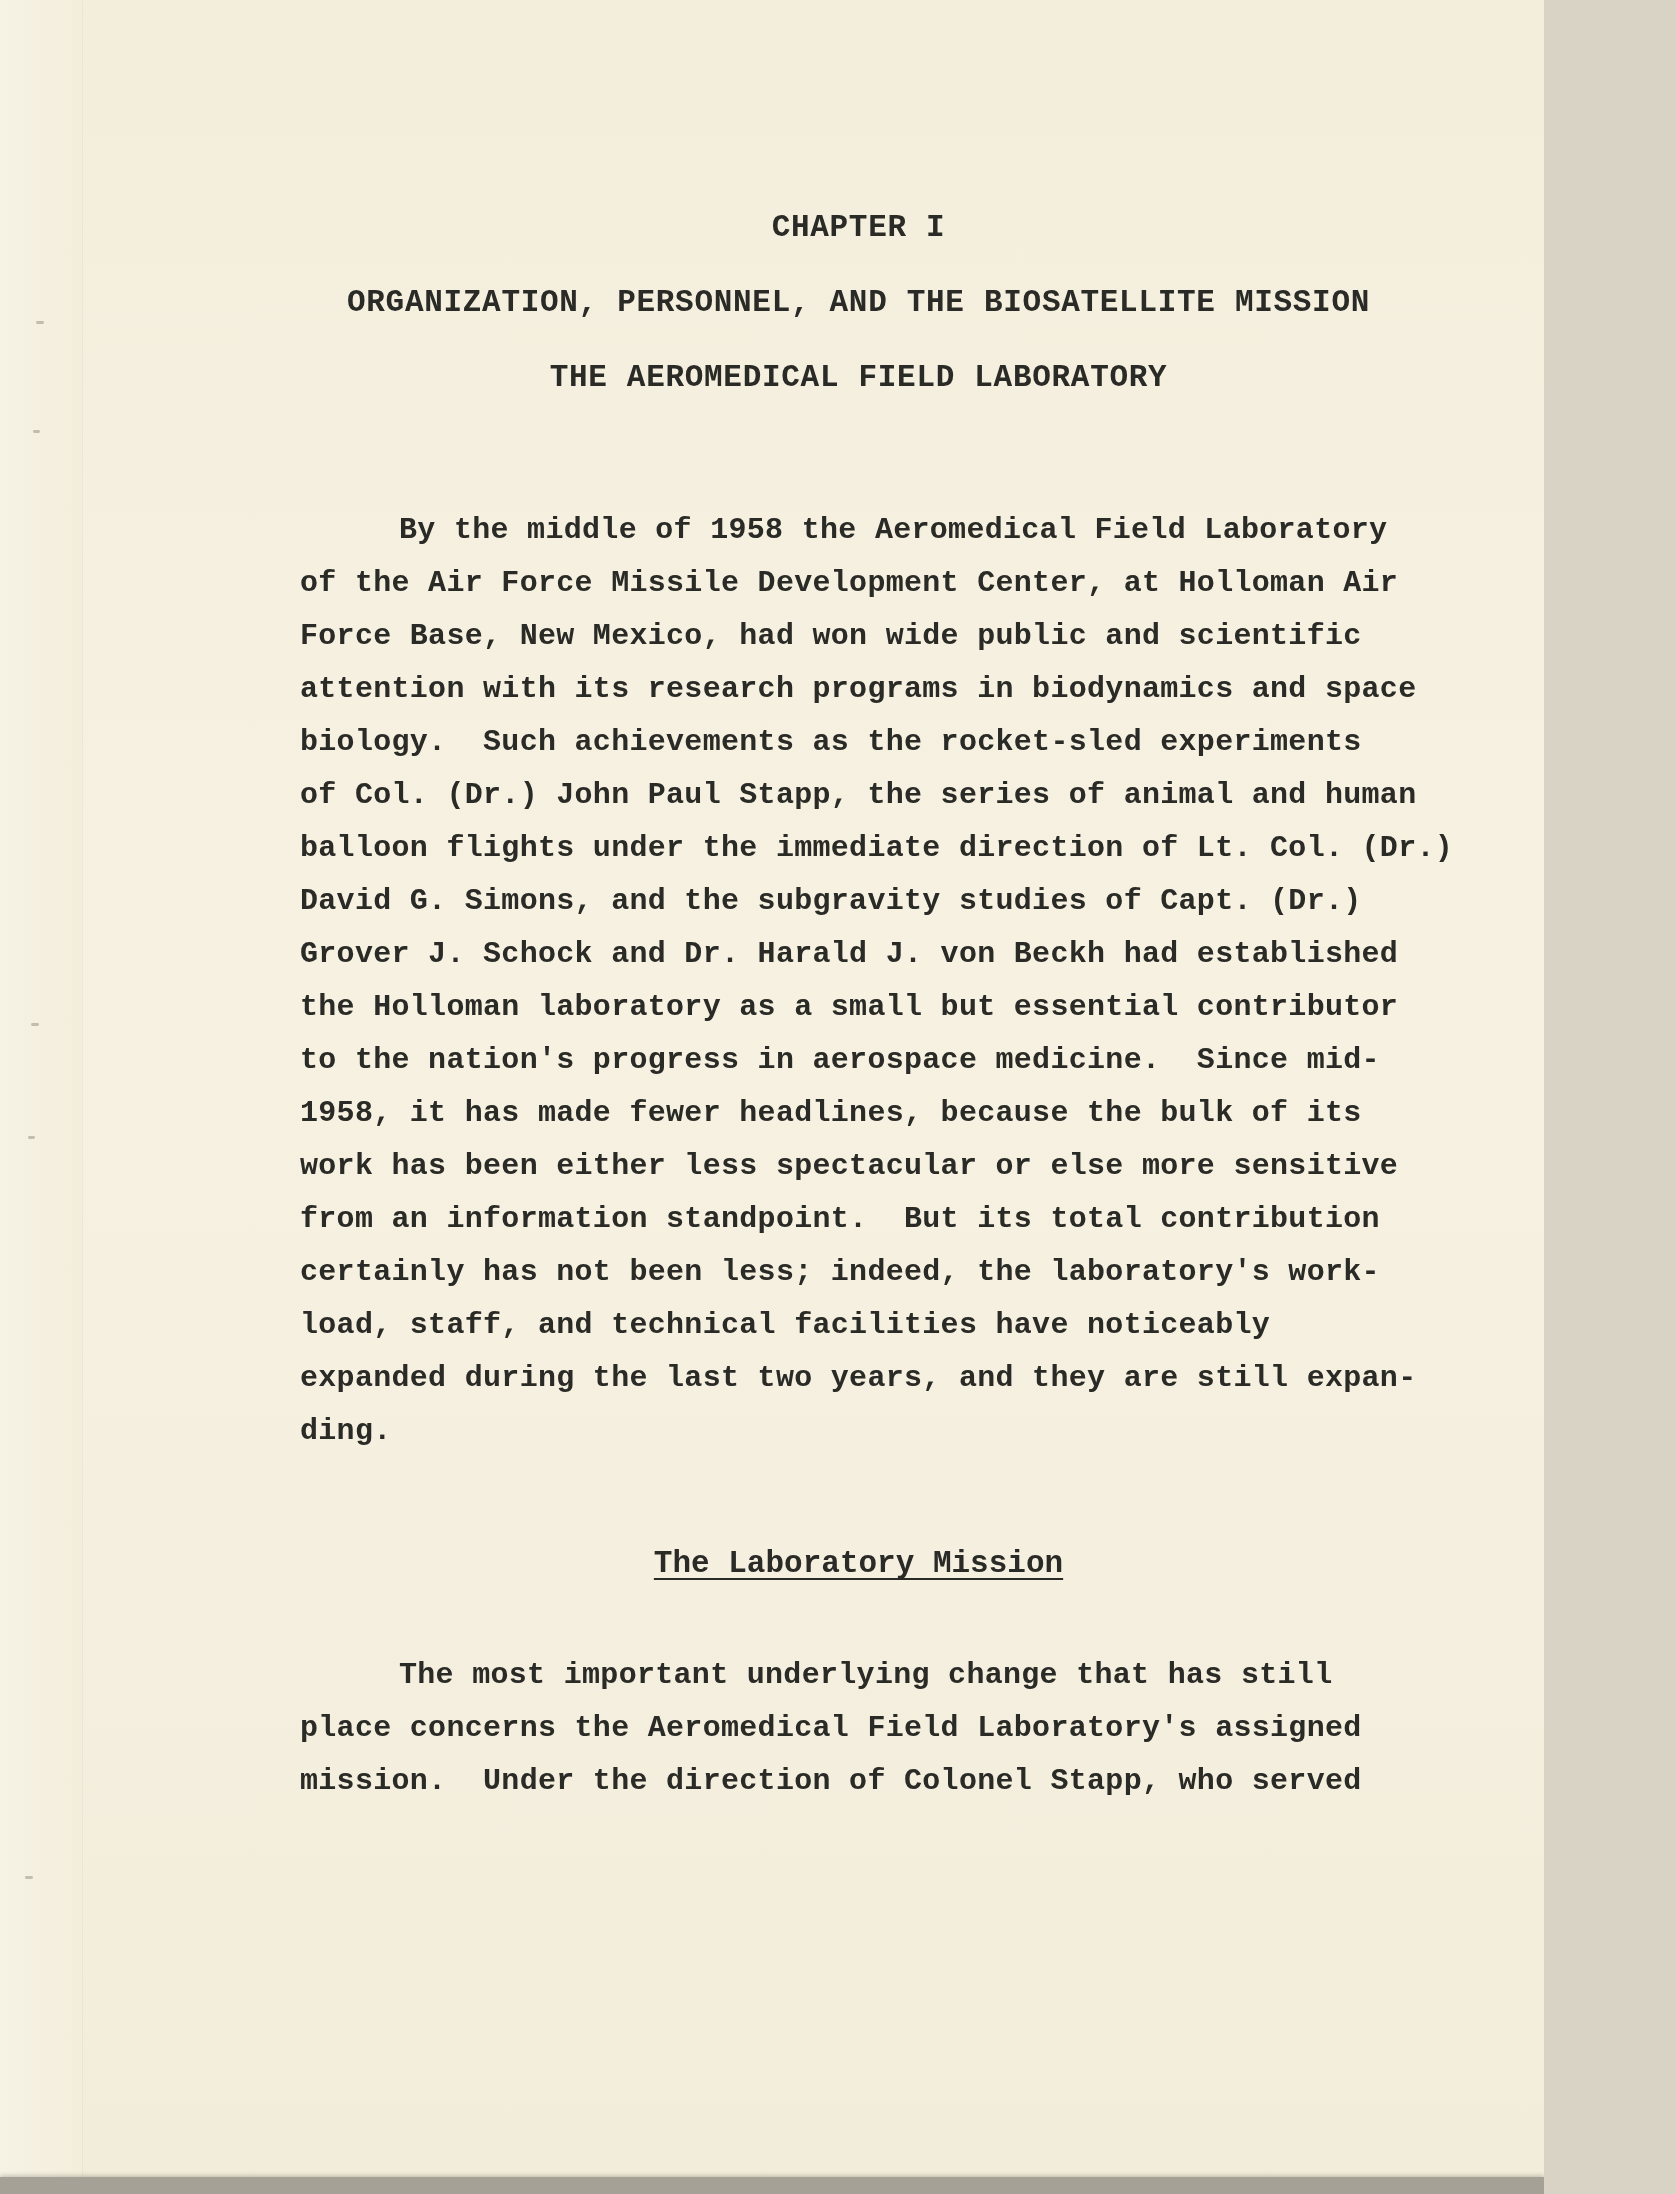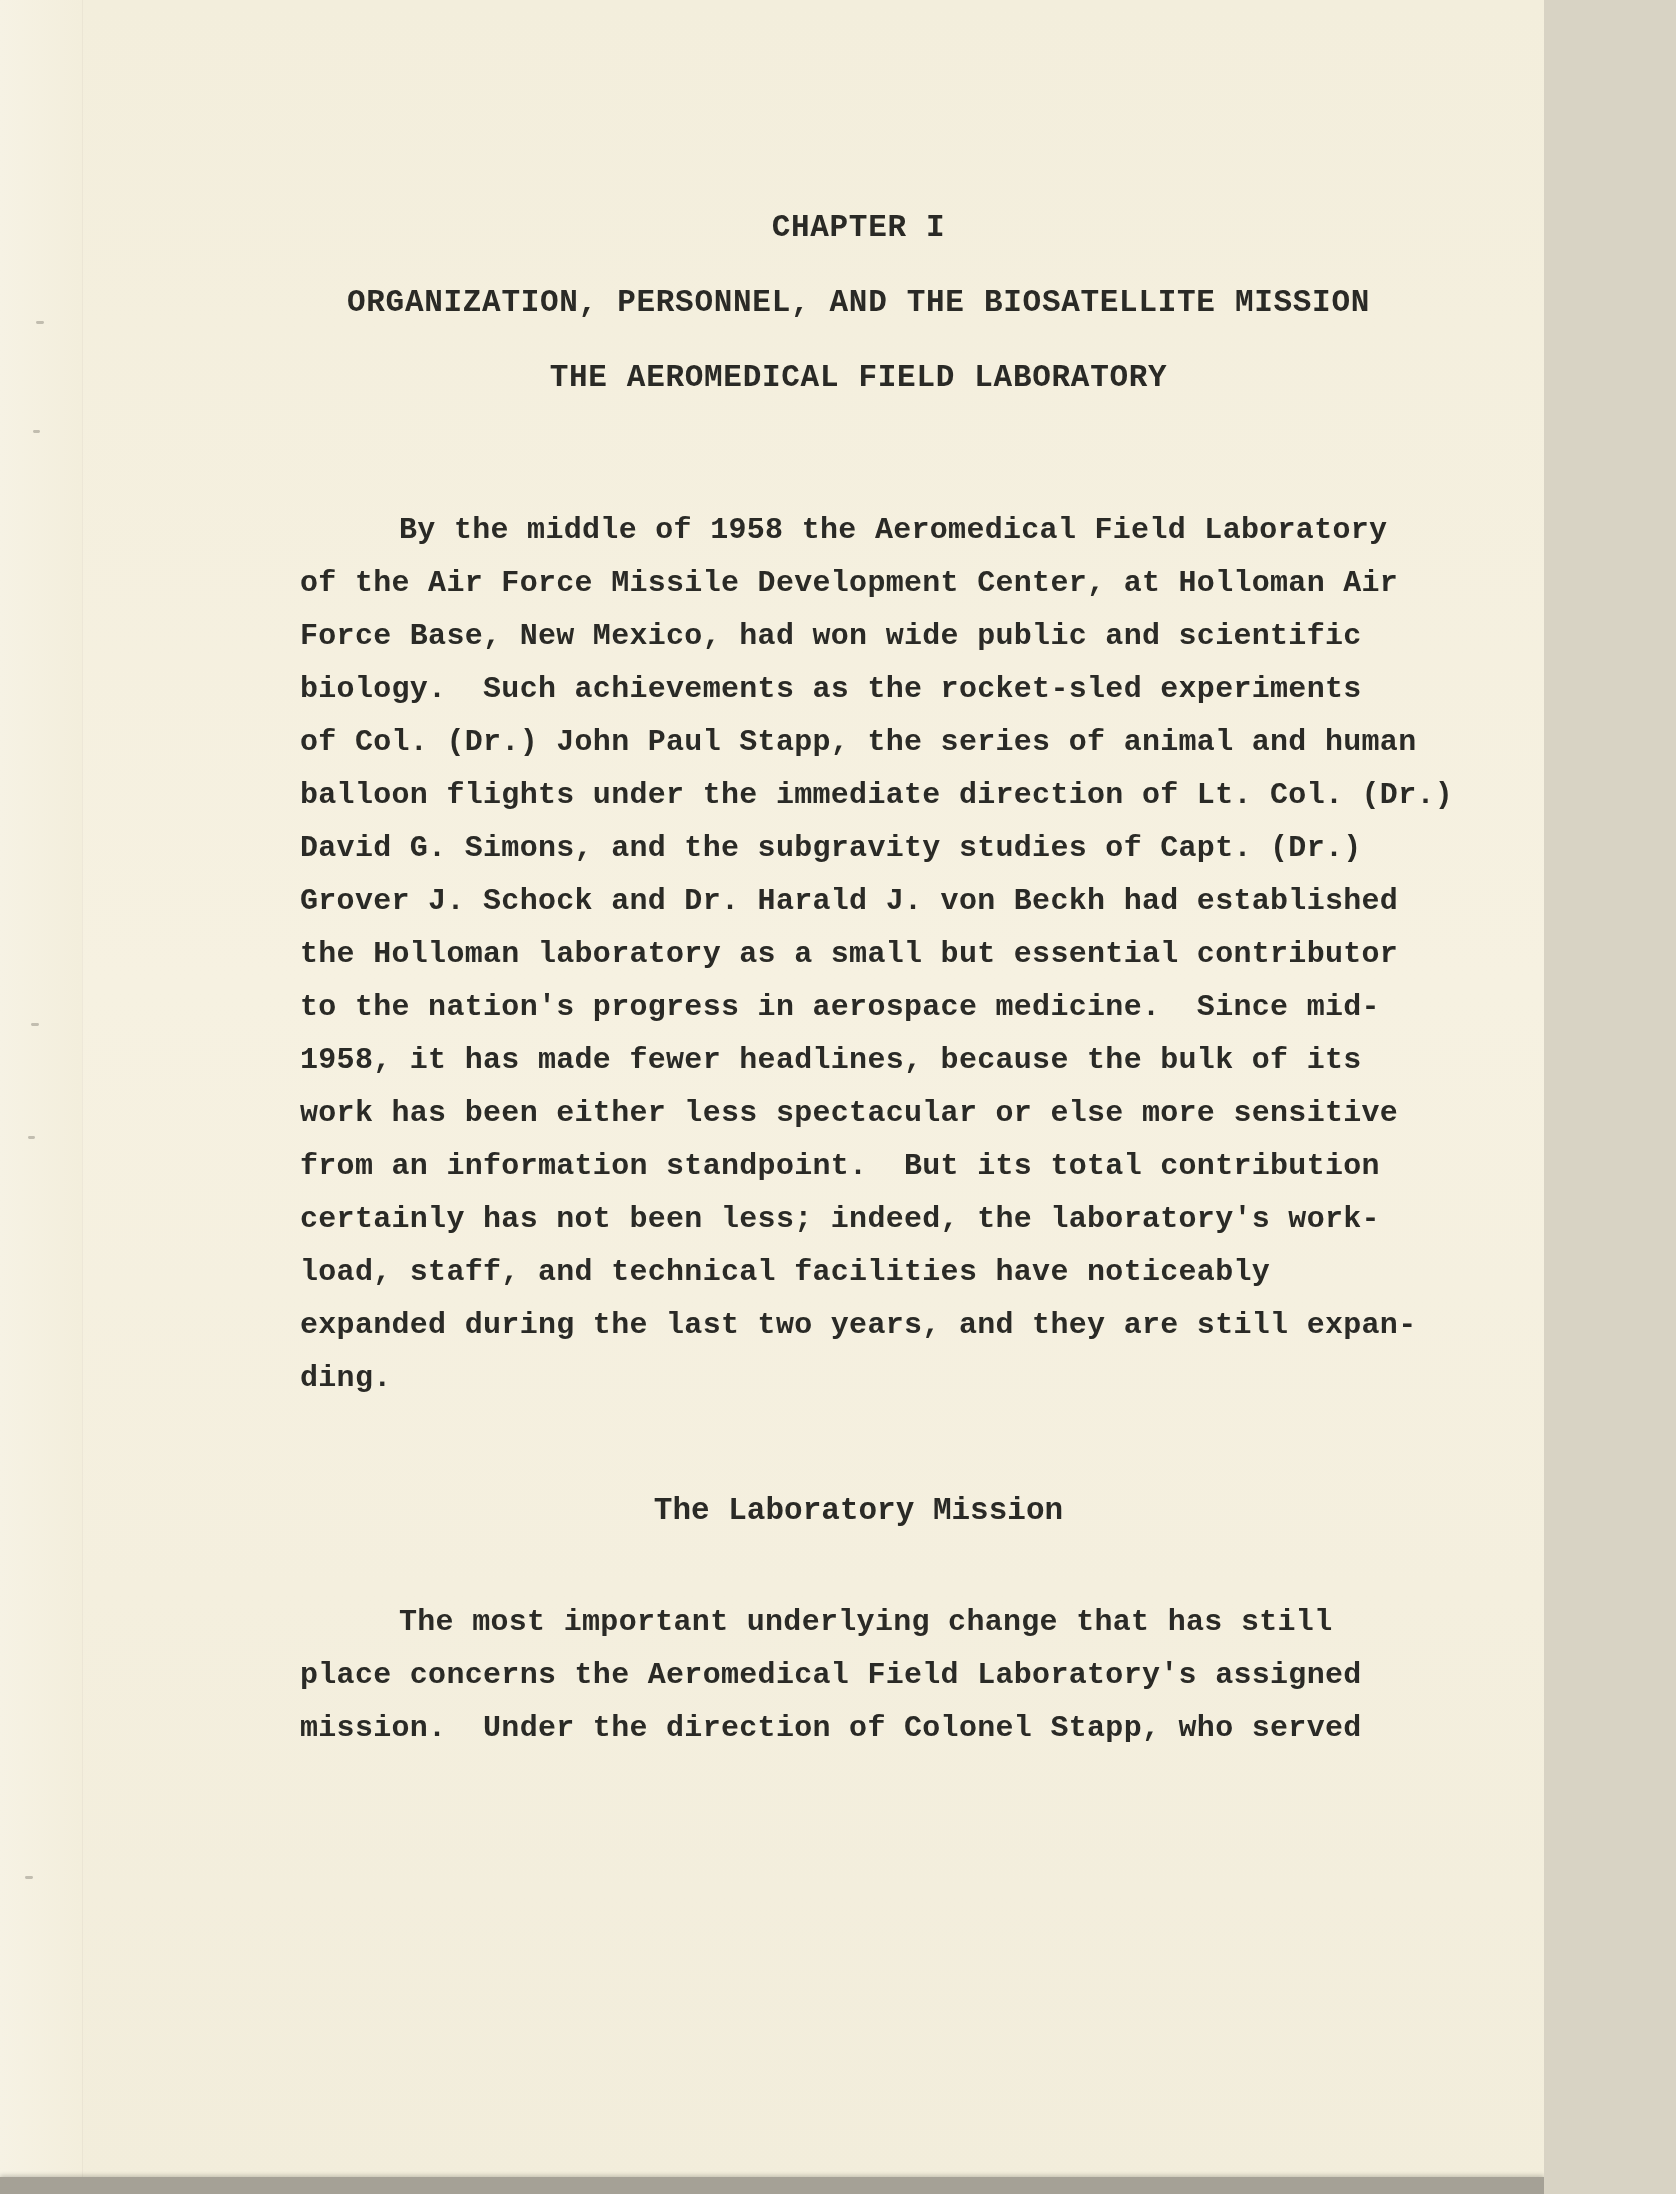--- a/index.html
+++ b/index.html
@@ -67,20 +67,21 @@
   }
   .indent { text-indent: 99px; }
   .section-heading {
     margin-top: 85px;
     width: 1117px;
     text-align: center;
     font-size: 31px;
     line-height: 42px;
   }
   .section-heading .underlined {
+    text-decoration: underline;
     text-decoration-thickness: 2.1px;
     text-underline-offset: 6.3px;
   }
   .artifact {
     position: absolute;
     background: rgba(60, 58, 50, 0.28);
     border-radius: 1.4px;
   }
 </style>
 </head>
@@ -95,20 +96,21 @@
     <div class="headings">
       <div class="heading">CHAPTER I</div>
       <div class="heading">ORGANIZATION, PERSONNEL, AND THE BIOSATELLITE MISSION</div>
       <div class="heading">THE AEROMEDICAL FIELD LABORATORY</div>
     </div>
 
     <div class="para">
       <div class="line indent">By the middle of 1958 the Aeromedical Field Laboratory</div>
       <div class="line">of the Air Force Missile Development Center, at Holloman Air</div>
       <div class="line">Force Base, New Mexico, had won wide public and scientific</div>
+      <div class="line">attention with its research programs in biodynamics and space</div>
       <div class="line">biology.  Such achievements as the rocket-sled experiments</div>
       <div class="line">of Col. (Dr.) John Paul Stapp, the series of animal and human</div>
       <div class="line">balloon flights under the immediate direction of Lt. Col. (Dr.)</div>
       <div class="line">David G. Simons, and the subgravity studies of Capt. (Dr.)</div>
       <div class="line">Grover J. Schock and Dr. Harald J. von Beckh had established</div>
       <div class="line">the Holloman laboratory as a small but essential contributor</div>
       <div class="line">to the nation's progress in aerospace medicine.  Since mid-</div>
       <div class="line">1958, it has made fewer headlines, because the bulk of its</div>
       <div class="line">work has been either less spectacular or else more sensitive</div>
       <div class="line">from an information standpoint.  But its total contribution</div>

